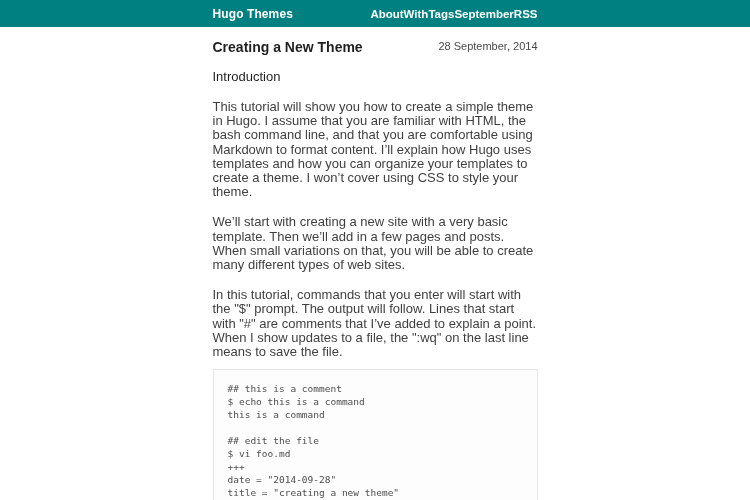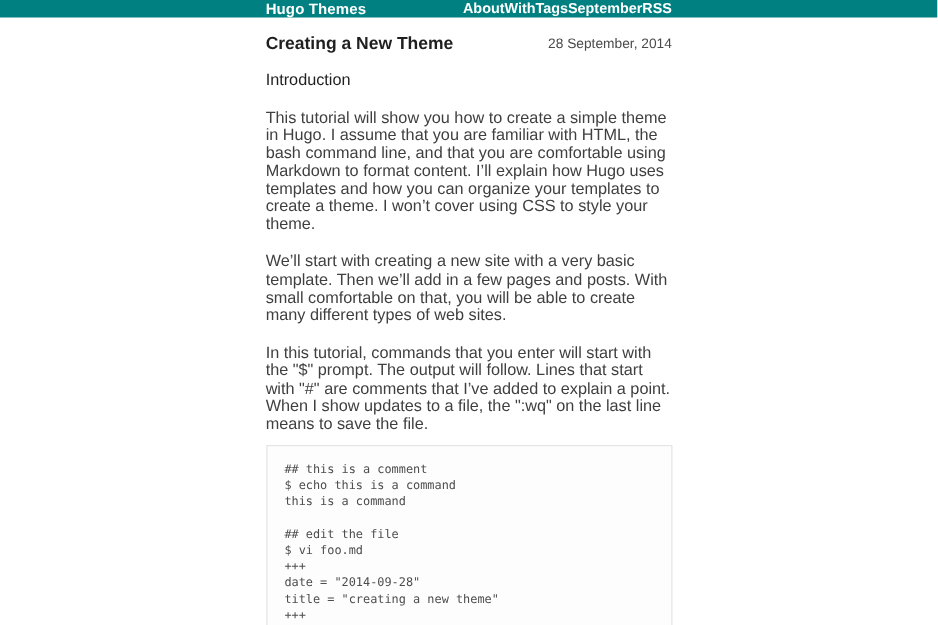--- a/index.html
+++ b/index.html
@@ -6,21 +6,21 @@
   html, body {
     margin: 0; padding: 0;
     width: 750px; height: 500px;
     overflow: hidden;
     background: #ffffff;
     font-family: "Liberation Sans", sans-serif;
     color: #3f3f3f;
   }
   
   .topnav {
-    height: 14px;
+    height: 27px;
     background: #008080;
     display: flex;
     align-items: center;
   }
   .nav-inner {
     width: 325px;
     margin: 0 auto;
     display: flex;
     align-items: center;
   }
@@ -43,21 +43,21 @@
     white-space: nowrap;
   }
   
   .content {
     width: 325px;
     margin: 13px auto 0 auto;
   }
   .title-row {
     display: flex;
     justify-content: space-between;
-    align-items: center;
+    align-items: flex-start;
   }
   .post-title {
     font-size: 14px;
     font-weight: 700;
     color: #1f1f1f;
     margin: 0;
     line-height: 15px;
   }
   .post-date {
     font-size: 11px;
@@ -116,21 +116,21 @@
 <main class="content">
   <div class="title-row">
     <h1 class="post-title">Creating a New Theme</h1>
     <span class="post-date">28 September, 2014</span>
   </div>
 
   <h2 class="section-heading">Introduction</h2>
 
   <p class="para">This tutorial will show you how to create a simple theme in Hugo. I assume that you are familiar with HTML, the bash command line, and that you are comfortable using Markdown to format content. I’ll explain how Hugo uses templates and how you can organize your templates to create a theme. I won’t cover using CSS to style your theme.</p>
 
-  <p class="para">We’ll start with creating a new site with a very basic template. Then we’ll add in a few pages and posts. With small comfortable on that, you will be able to create many different types of web sites.</p>
+  <p class="para">We’ll start with creating a new site with a very basic template. Then we’ll add in a few pages and posts. When small variations on that, you will be able to create many different types of web sites.</p>
 
   <p class="para">In this tutorial, commands that you enter will start with the "$" prompt. The output will follow. Lines that start with "#" are comments that I’ve added to explain a point. When I show updates to a file, the ":wq" on the last line means to save the file.</p>
 
 
   <pre class="code-block">## this is a comment
 $ echo this is a command
 this is a command
 
 ## edit the file
 $ vi foo.md

